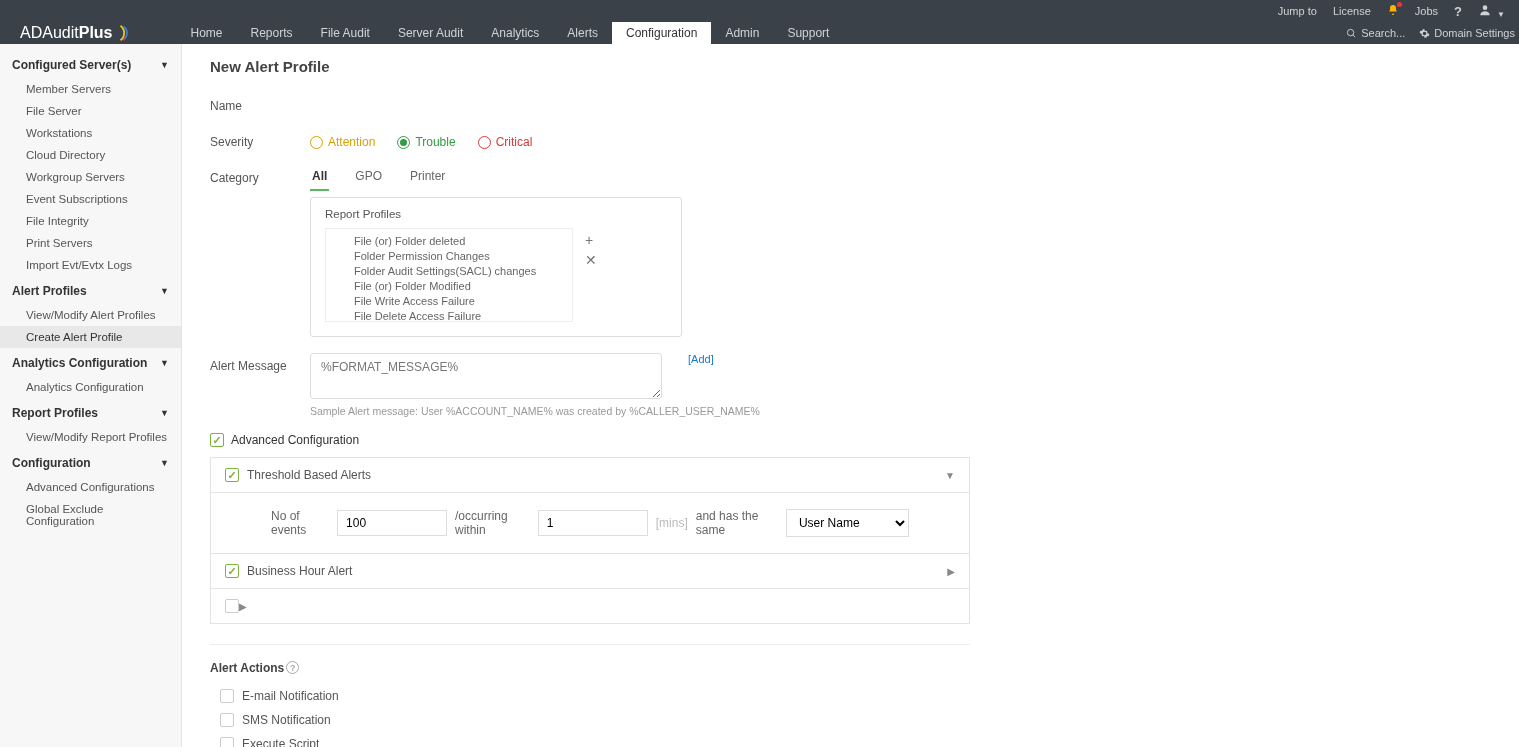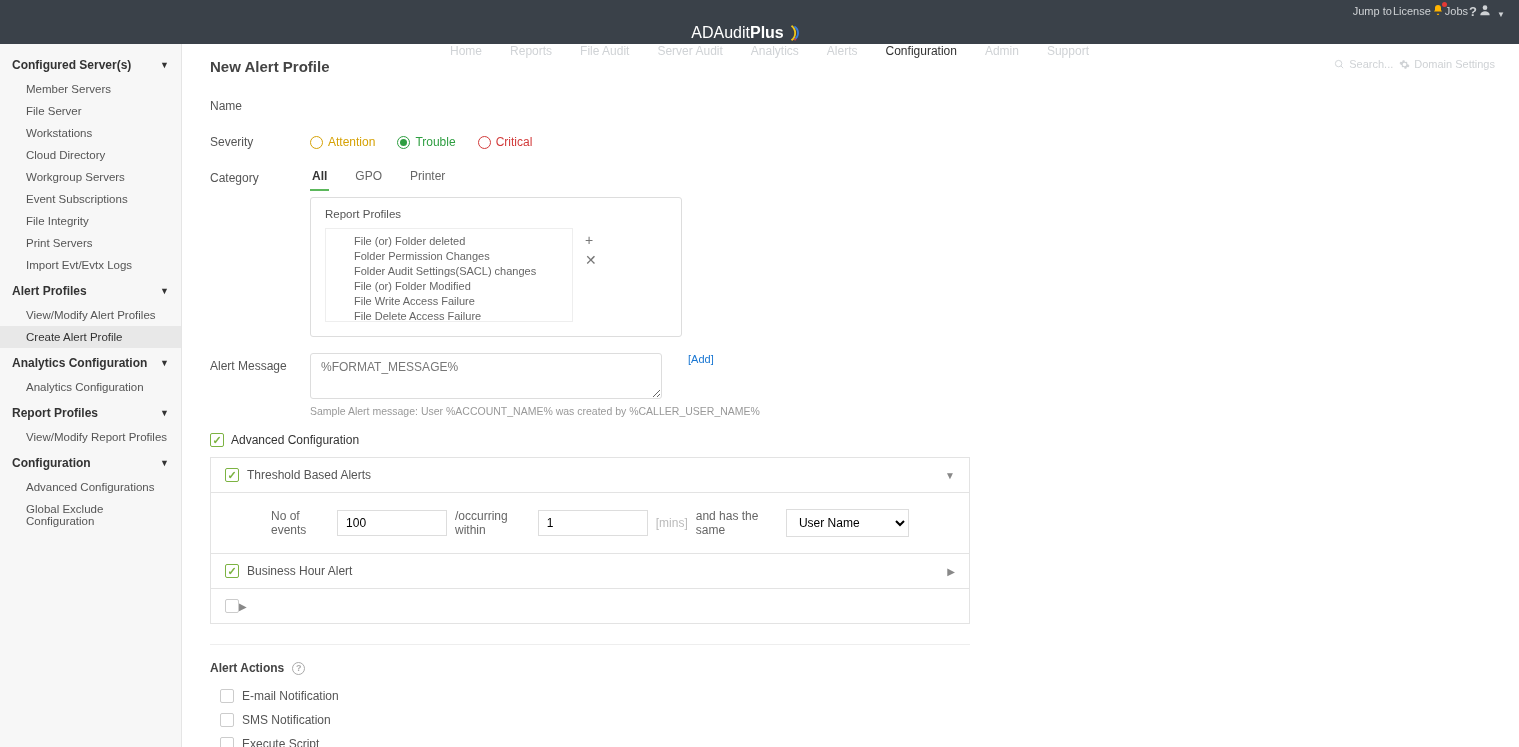--- a/index.html
+++ b/index.html
@@ -1,35 +1,35 @@
 <!DOCTYPE html>
 <html><head>
 <meta charset="utf-8">
 <style>
 * { box-sizing: border-box; margin: 0; padding: 0; }
 body { font-family: -apple-system, BlinkMacSystemFont, "Segoe UI", Arial, sans-serif; font-size: 12px; color: #333; background: #fff; }
 
 
-.topbar { background: #3a4149; height: 22px; display: flex; justify-content: flex-end; align-items: center; padding: 0 14px; color: #cfd2d5; font-size: 11px; gap: 1px; }
+.topbar { background: #3a4149; height: 22px; display: flex; justify-content: flex-end; align-items: center; padding: 0 14px; color: #cfd2d5; font-size: 11px; gap: 16px; }
 .topbar a { color: #cfd2d5; text-decoration: none; cursor: pointer; }
 .topbar .bell { position: relative; }
 .topbar .bell svg { width: 12px; height: 12px; fill: #ffb300; }
 .topbar .bell::after { content: ""; position: absolute; top: -2px; right: -3px; width: 5px; height: 5px; background: #e53935; border-radius: 50%; }
 .topbar .help { font-weight: bold; font-size: 13px; }
 .topbar .user svg { width: 14px; height: 14px; fill: #cfd2d5; }
 
 
-.navbar { background: #3a4149; height: 22px; display: flex; align-items: center; padding-left: 20px; flex-direction: column; }
+.navbar { background: #3a4149; height: 22px; display: flex; align-items: center; padding-left: 20px; }
 .logo { color: #fff; font-size: 16px; font-weight: 300; margin-right: 40px; display: flex; align-items: center; white-space: nowrap; }
 .logo b { font-weight: 600; }
 .logo-arc { display: inline-block; width: 22px; height: 22px; margin-left: 2px; }
 .navtabs { display: flex; align-items: stretch; height: 100%; }
 .navtabs a { color: #d0d3d6; text-decoration: none; padding: 0 14px; display: flex; align-items: center; font-size: 12px; cursor: pointer; }
 .navtabs a.active { background: #fff; color: #333; }
-.navright { margin-left: auto; display: flex; align-items: center; gap: 6px; padding-right: 24px; color: #cfd2d5; font-size: 11px; }
+.navright { margin-left: auto; display: flex; align-items: center; gap: 14px; padding-right: 4px; color: #cfd2d5; font-size: 11px; }
 .navright .search, .navright .domain { display: flex; align-items: center; gap: 4px; cursor: pointer; }
 
 
 .layout { display: flex; min-height: calc(747px - 44px); }
 .sidebar { width: 182px; background: #f7f7f7; border-right: 1px solid #e5e5e5; padding-top: 6px; }
 .side-header { font-weight: 600; color: #333; padding: 8px 12px 6px; font-size: 12px; display: flex; justify-content: space-between; align-items: center; cursor: pointer; }
 .side-header .caret { font-size: 9px; }
 .side-item { padding: 5px 12px 5px 26px; color: #555; font-size: 11.5px; cursor: pointer; }
 .side-item.active { background: #e8e8e8; color: #333; }
 
@@ -81,21 +81,21 @@
 .panel-row .row-title { margin-left: 8px; flex: 1; color: #555; font-size: 12px; }
 .panel-row .expand { color: #888; font-size: 10px; cursor: pointer; }
 
 .threshold-body { padding: 16px 60px; display: flex; align-items: center; gap: 8px; font-size: 12px; color: #666; border-bottom: 1px solid #e3e3e3; }
 .threshold-body input { border: 1px solid #ddd; padding: 5px 8px; width: 110px; font-size: 12px; }
 .threshold-body select { border: 1px solid #ddd; padding: 5px 8px; width: 140px; font-size: 12px; background: #fff; }
 .muted { color: #bbb; }
 
 hr.sep { border: none; border-top: 1px solid #eee; margin: 20px 0 16px; width: 760px; }
 
-.actions-title { font-weight: 600; font-size: 12px; color: #444; display: flex; align-items: center; gap: 8px; margin-bottom: 14px; }
+.actions-title { font-weight: 600; font-size: 12px; color: #444; display: flex; gap: 2px; margin-bottom: 14px; }
 .helpq { width: 13px; height: 13px; border-radius: 50%; border: 1px solid #aaa; color: #aaa; font-size: 9px; display: inline-flex; align-items: center; justify-content: center; cursor: pointer; }
 
 .action-check { display: flex; align-items: center; gap: 8px; margin: 10px 0 10px 10px; font-size: 12px; color: #555; }
 </style>
 </head>
 <body>
 
 <div class="topbar">
   <a>Jump to</a>
   <a>License</a>

